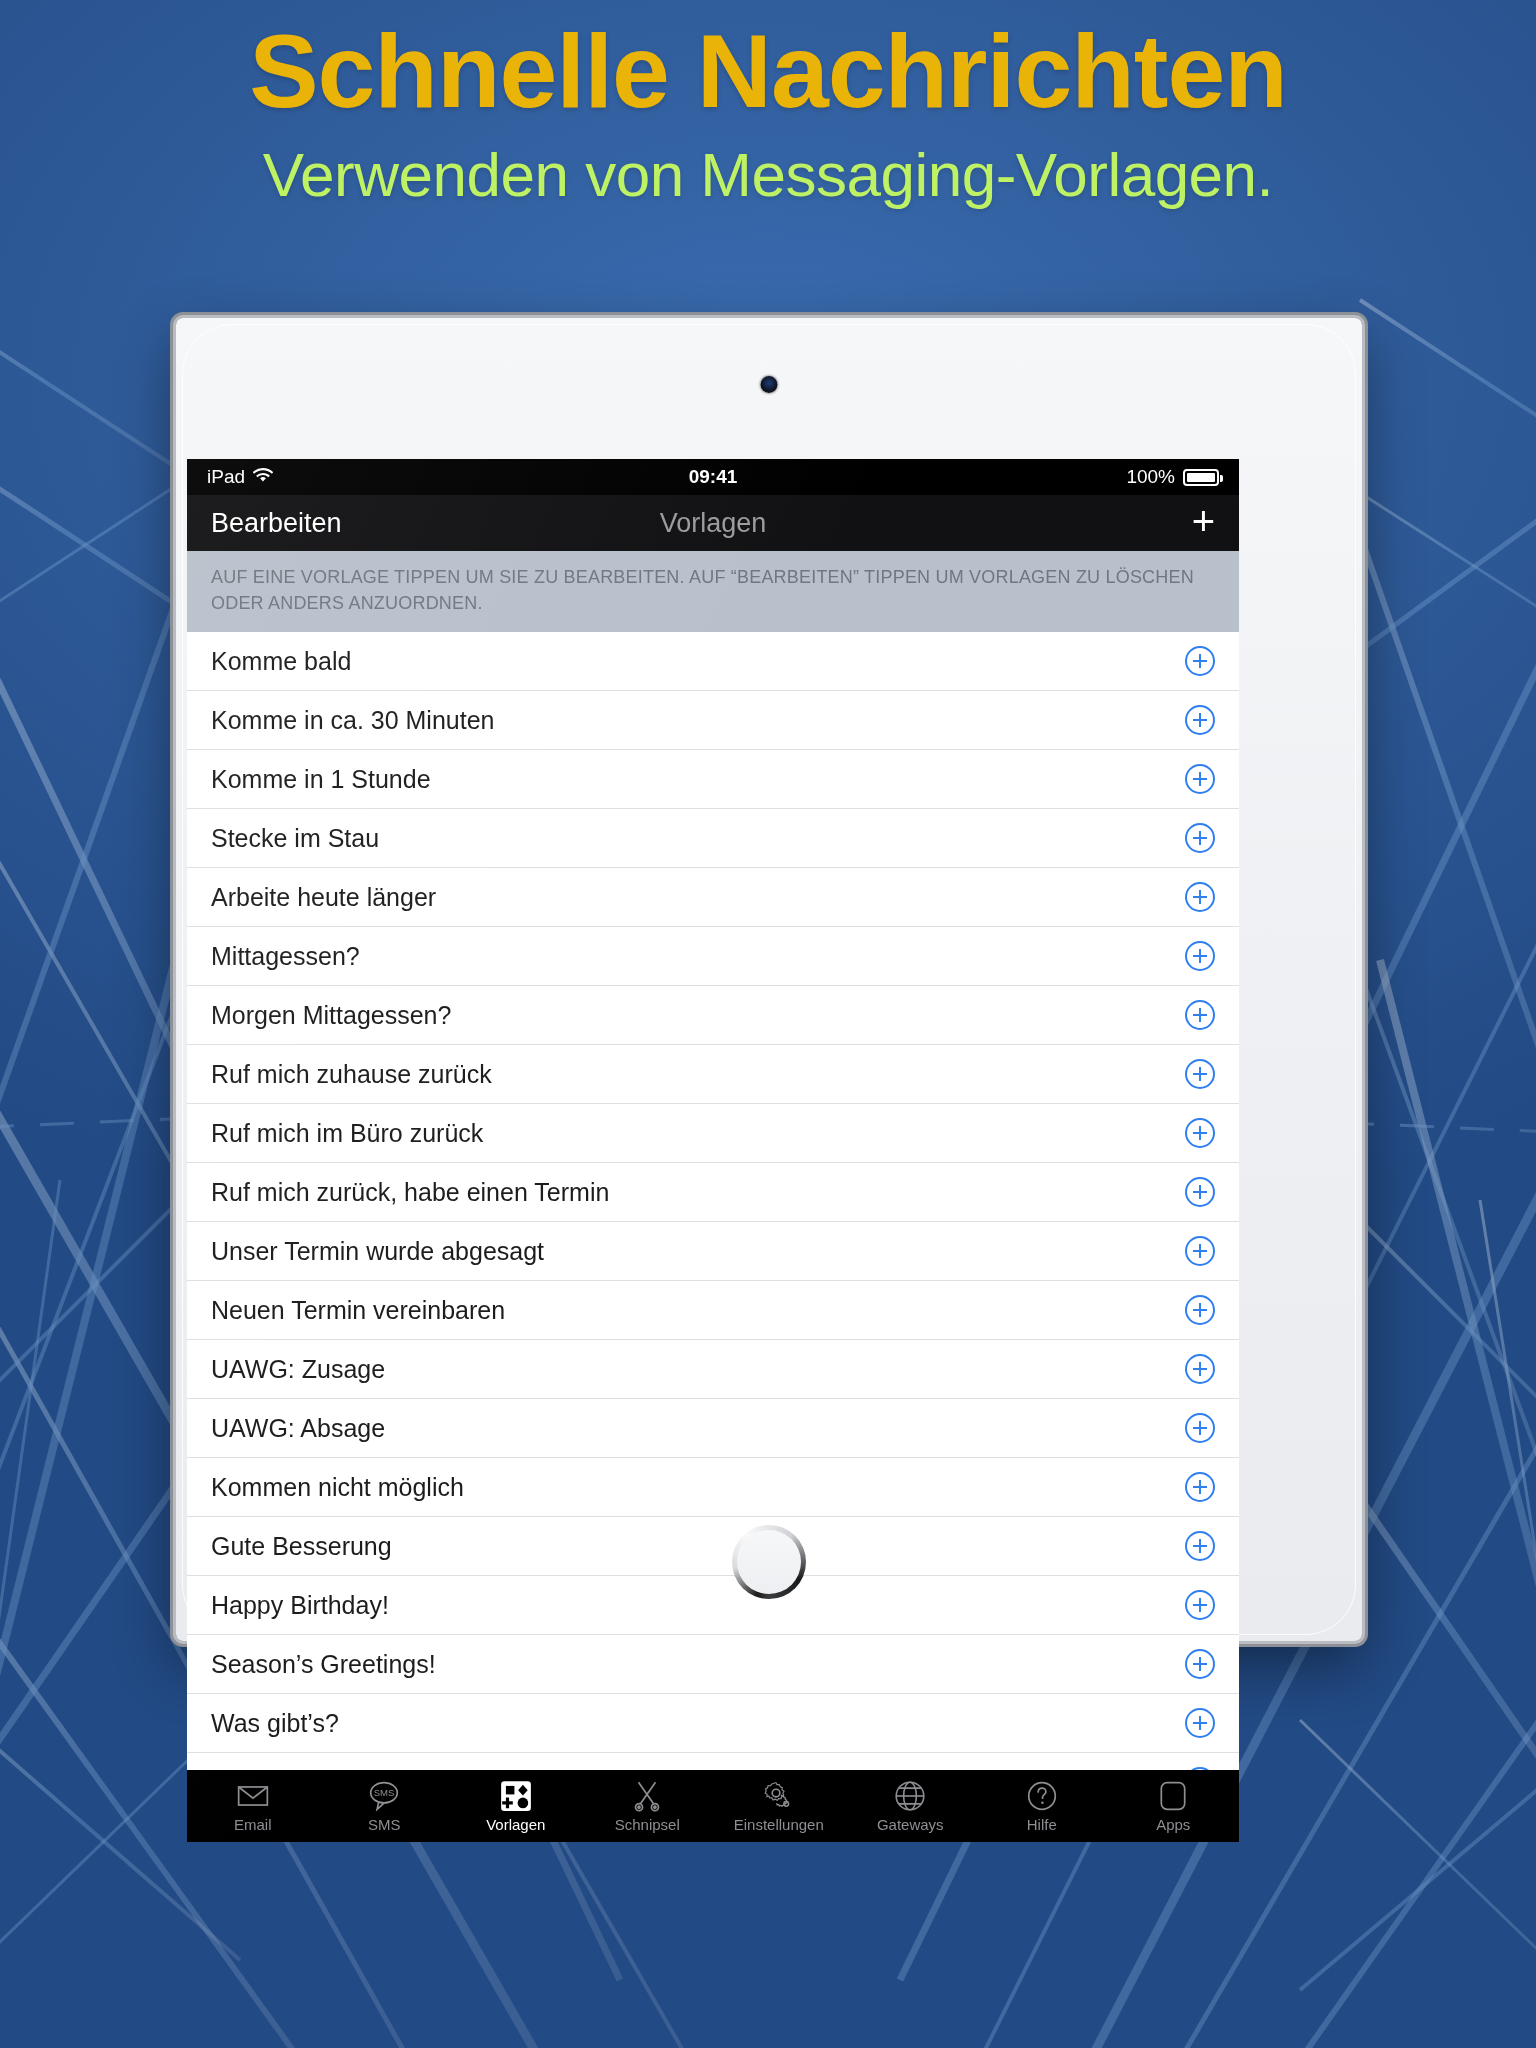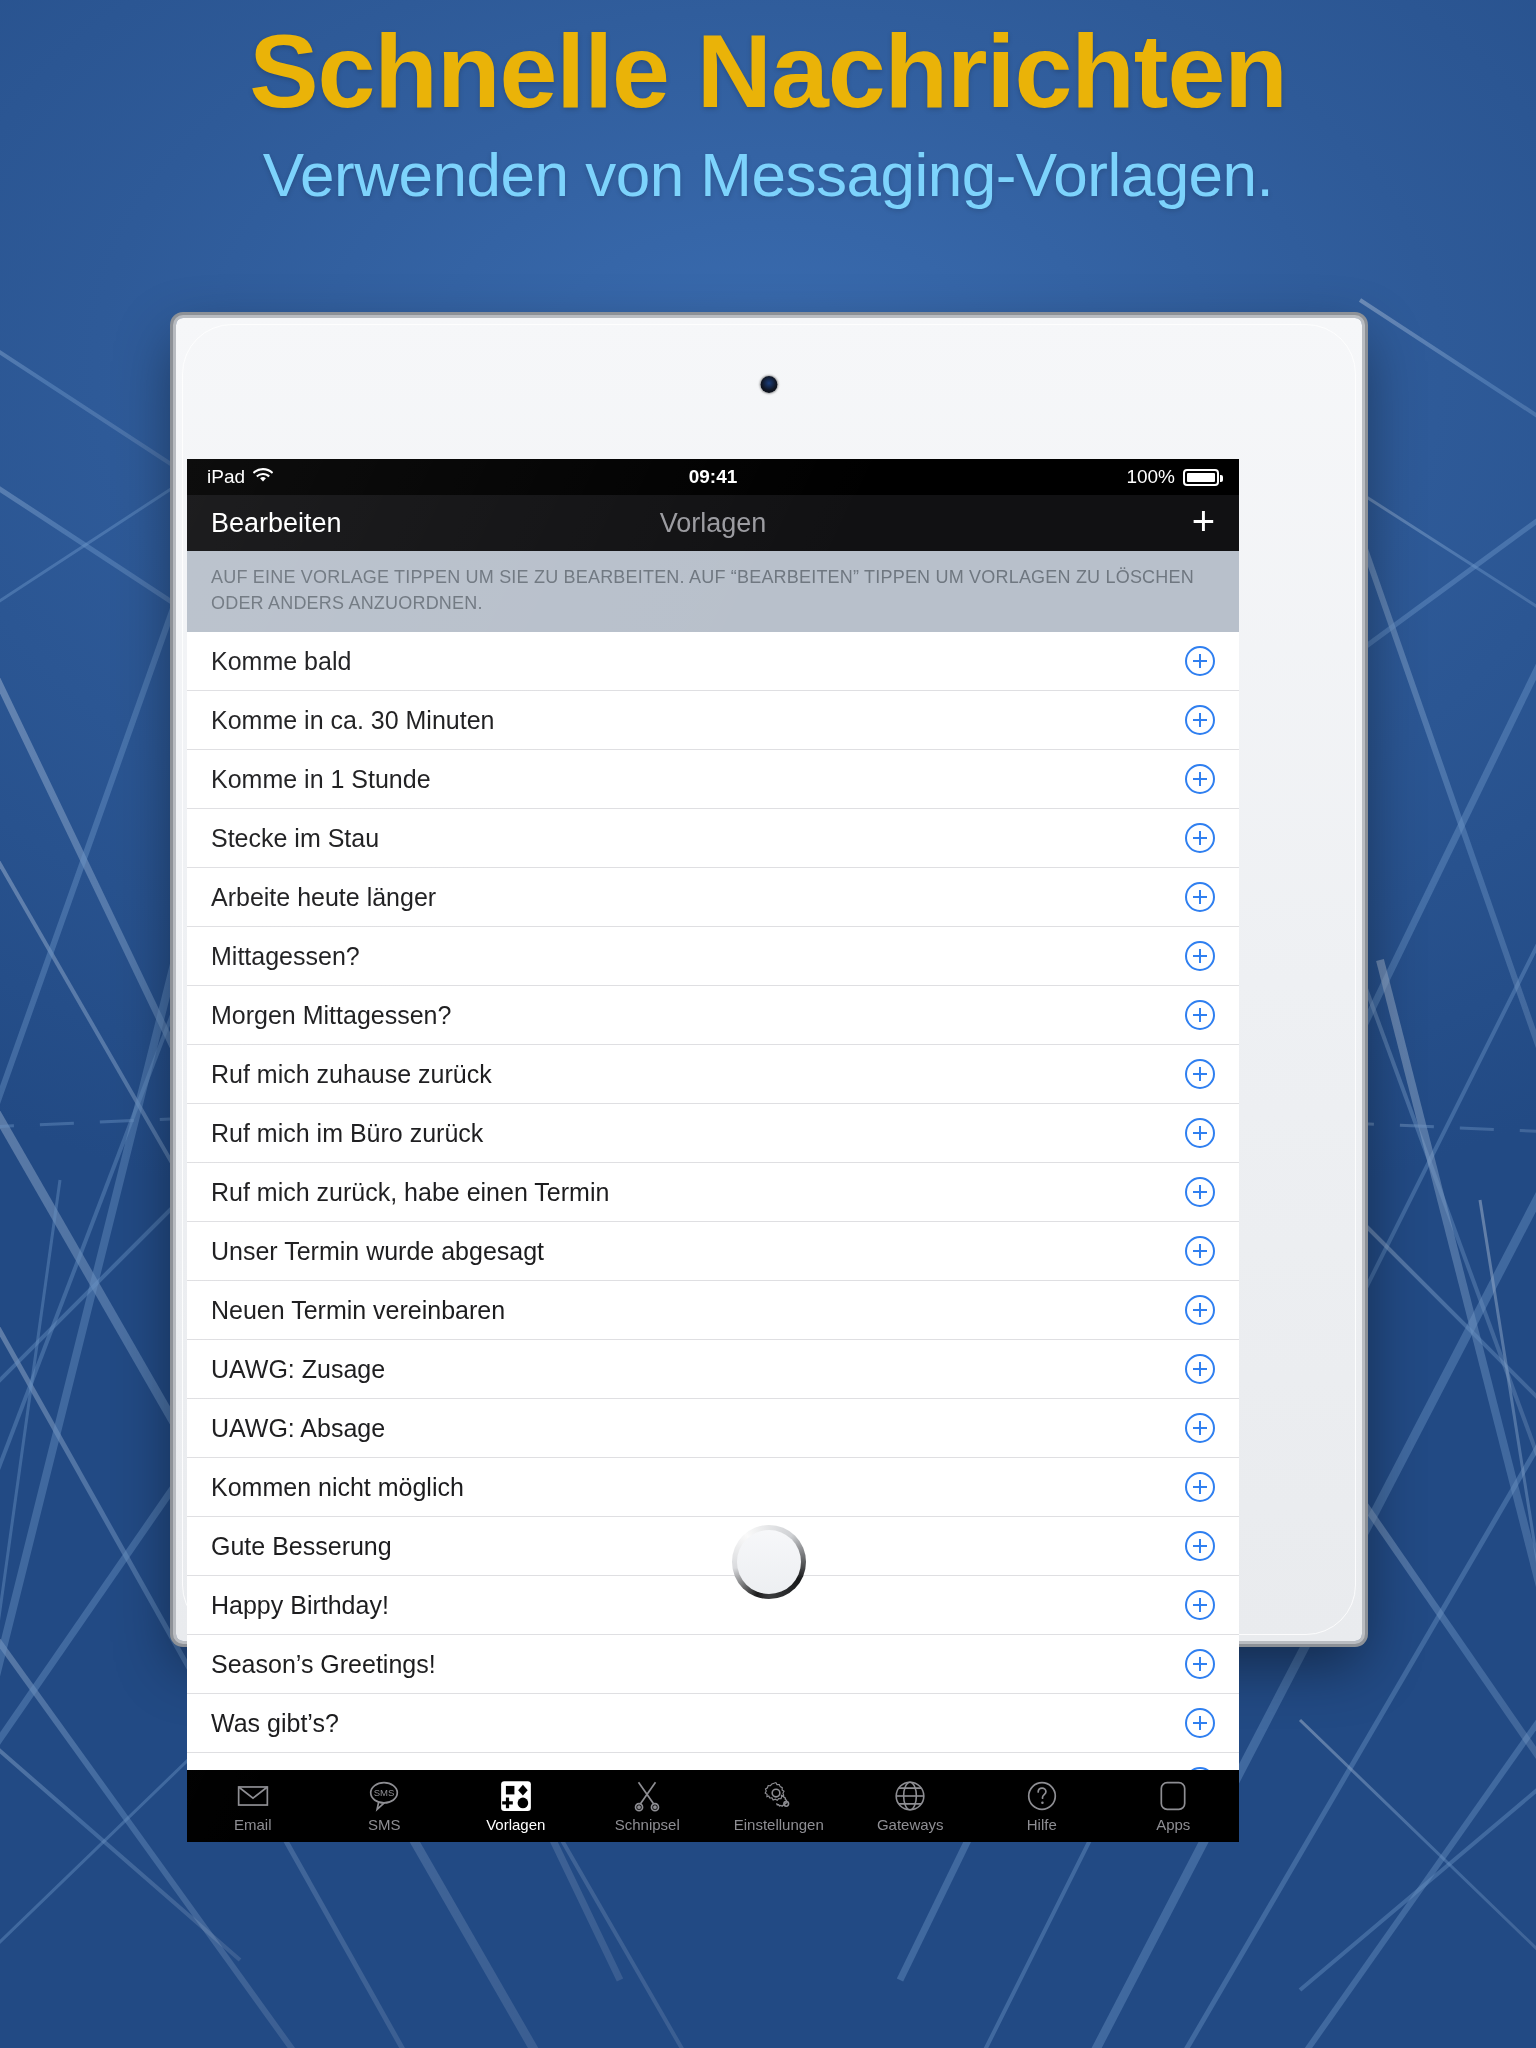--- a/index.html
+++ b/index.html
@@ -39,21 +39,21 @@
   }
   #headline .h1 {
     color: #eab308;
     font-size: 104px;
     line-height: 1.02;
     font-weight: 700;
     letter-spacing: -1px;
     text-shadow: 0 2px 5px rgba(0,0,0,.18);
   }
   #headline .h2 {
-    color: #7dd3fc;
+    color: #bef264;
     font-size: 62px;
     line-height: 1.25;
     font-weight: 300;
     margin-top: 12px;
     letter-spacing: -0.5px;
     text-shadow: 0 2px 5px rgba(0,0,0,.15);
   }
 
   
   #device {

